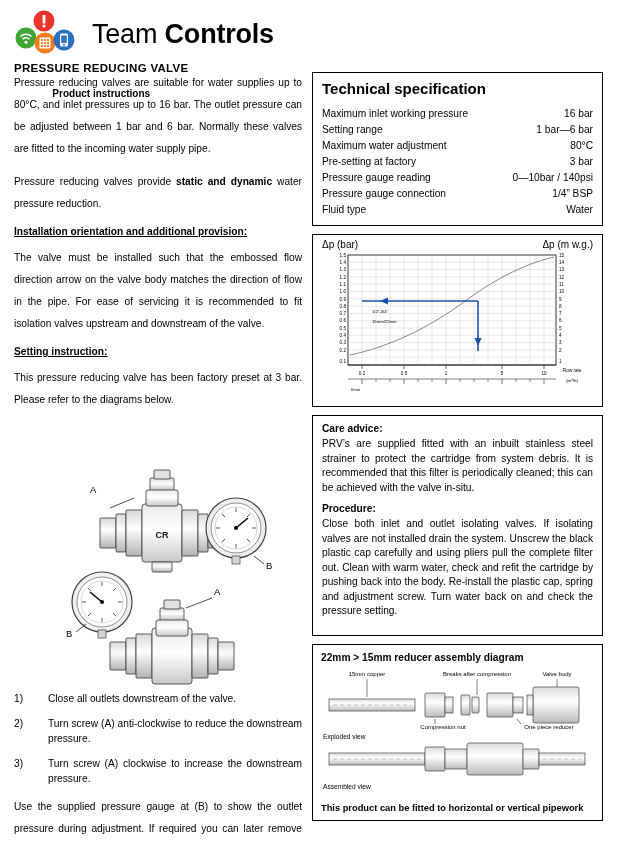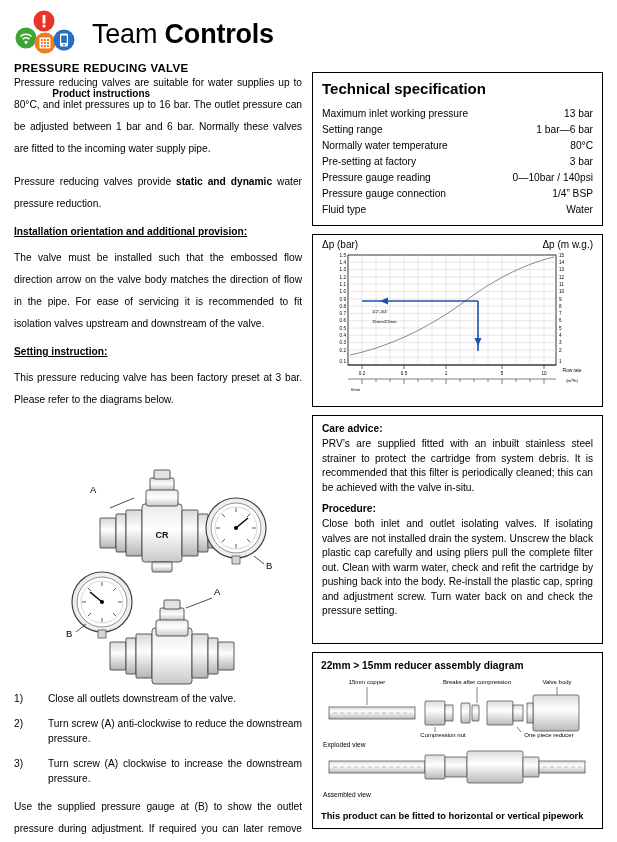--- a/index.html
+++ b/index.html
@@ -127,21 +127,21 @@
   table.spec td { padding: 2.5px 0; vertical-align: top; }
   table.spec td.val { text-align: right; white-space: nowrap; }
 
   .care-title { font-size: 10.2px; font-weight: 700; margin: 0 0 3px 0; }
   .care-body {
     font-size: 10.2px;
     line-height: 14.5px;
     text-align: justify;
     margin: 0 0 8px 0;
   }
-  .care-body:last-child { margin-bottom: 16px; }
+  .care-body:last-child { margin-bottom: 8px; }
 
   
   .chart-box { border: 1px solid #000; padding: 4px 5px 3px 5px; margin-bottom: 8px; }
   .chart-head {
     display: flex;
     justify-content: space-between;
     font-size: 10px;
     padding: 0 4px 1px 4px;
   }
 
@@ -334,28 +334,28 @@
     </div>
 
     <div class="col-right">
 
       <div class="box">
         <div class="box-title">Technical specification</div>
         <table class="spec">
           <tbody>
               <tr>
             <td>Maximum inlet working pressure</td>
-            <td class="val">13 bar</td>
+            <td class="val">16 bar</td>
           </tr>
           <tr>
             <td>Setting range</td>
             <td class="val">1 bar—6 bar</td>
           </tr>
           <tr>
-            <td>Normally water temperature</td>
+            <td>Maximum water adjustment</td>
             <td class="val">80°C</td>
           </tr>
           <tr>
             <td>Pre-setting at factory</td>
             <td class="val">3 bar</td>
           </tr>
           <tr>
             <td>Pressure gauge reading</td>
             <td class="val">0—10bar / 140psi</td>
           </tr>

